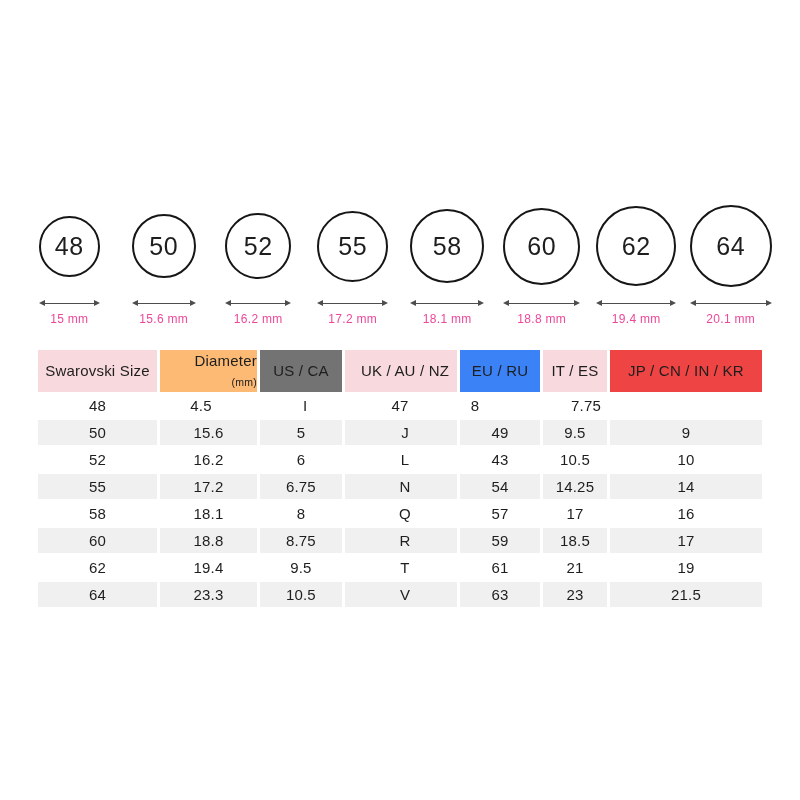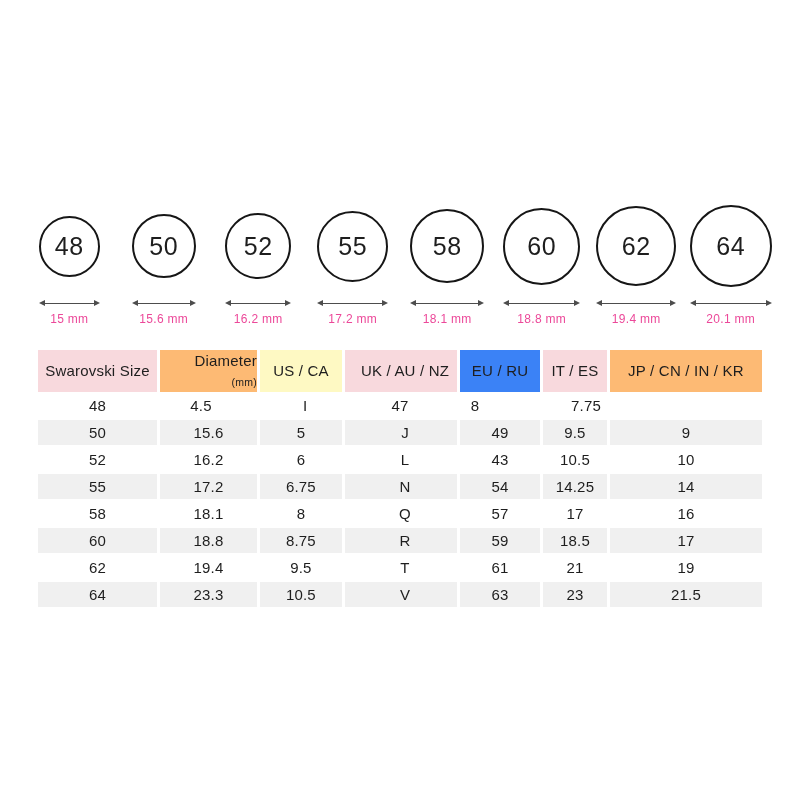--- a/index.html
+++ b/index.html
@@ -235,41 +235,41 @@
   <div class="h-cell c1" style="background: rgb(248, 217, 221);">
     <span class="h-main">Swarovski Size</span>
 
   </div>
 
   <div class="h-cell c2" style="background: #fdba74; align-items: flex-end;">
     <span class="h-main">Diameter</span>
     <span class="h-sub">(mm)</span>
   </div>
 
-  <div class="h-cell c3" style="background: #fef9c3;">
+  <div class="h-cell c3" style="background: #737373;">
     <span class="h-main">US / CA</span>
 
   </div>
 
   <div class="h-cell c4" style="background: rgb(248, 217, 221);">
     <span class="h-main">UK / AU / NZ</span>
 
   </div>
 
   <div class="h-cell c5" style="background: #3b82f6;">
     <span class="h-main">EU / RU</span>
 
   </div>
 
   <div class="h-cell c6" style="background: rgb(248, 217, 221);">
     <span class="h-main">IT / ES</span>
 
   </div>
 
-  <div class="h-cell c7" style="background: #fdba74;">
+  <div class="h-cell c7" style="background: #ef4444;">
     <span class="h-main">JP / CN / IN / KR</span>
 
   </div>
 </div>
     <div id="t-body">
         <div class="t-row">
           <div class="t-cell c1">48</div>
           <div class="t-cell c3">4.5</div>
           <div class="t-cell c4">I</div>
           <div class="t-cell c5">47</div>

